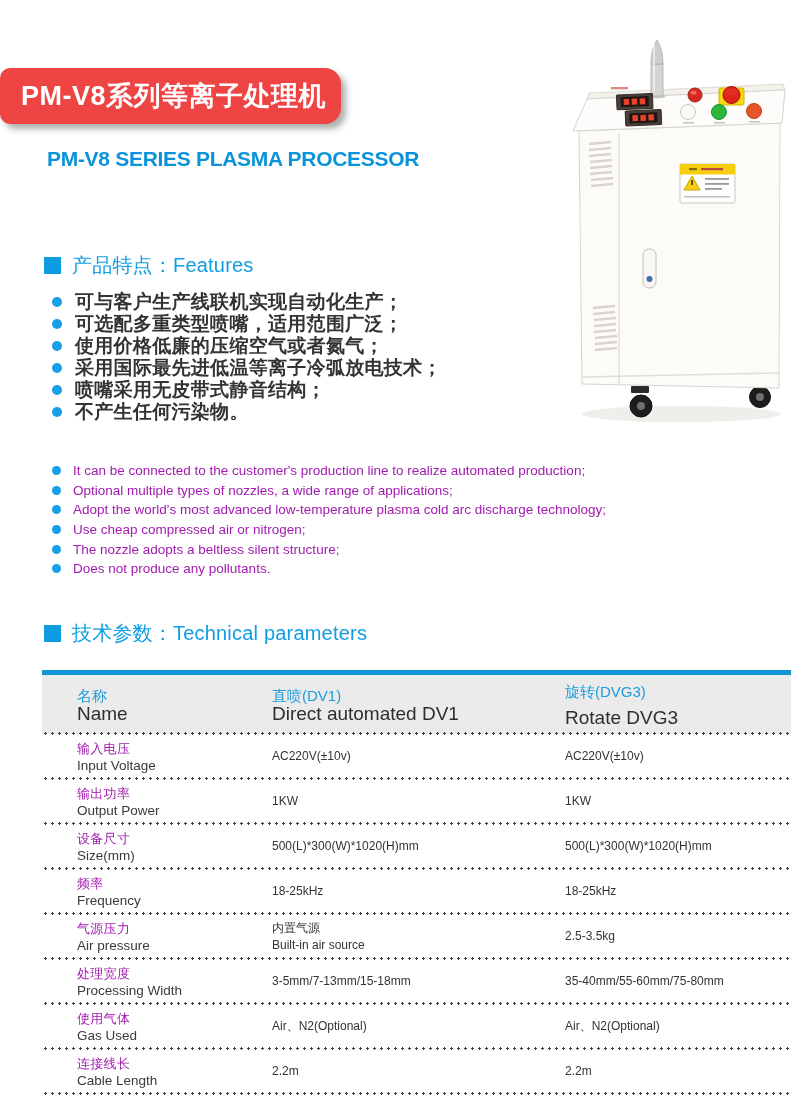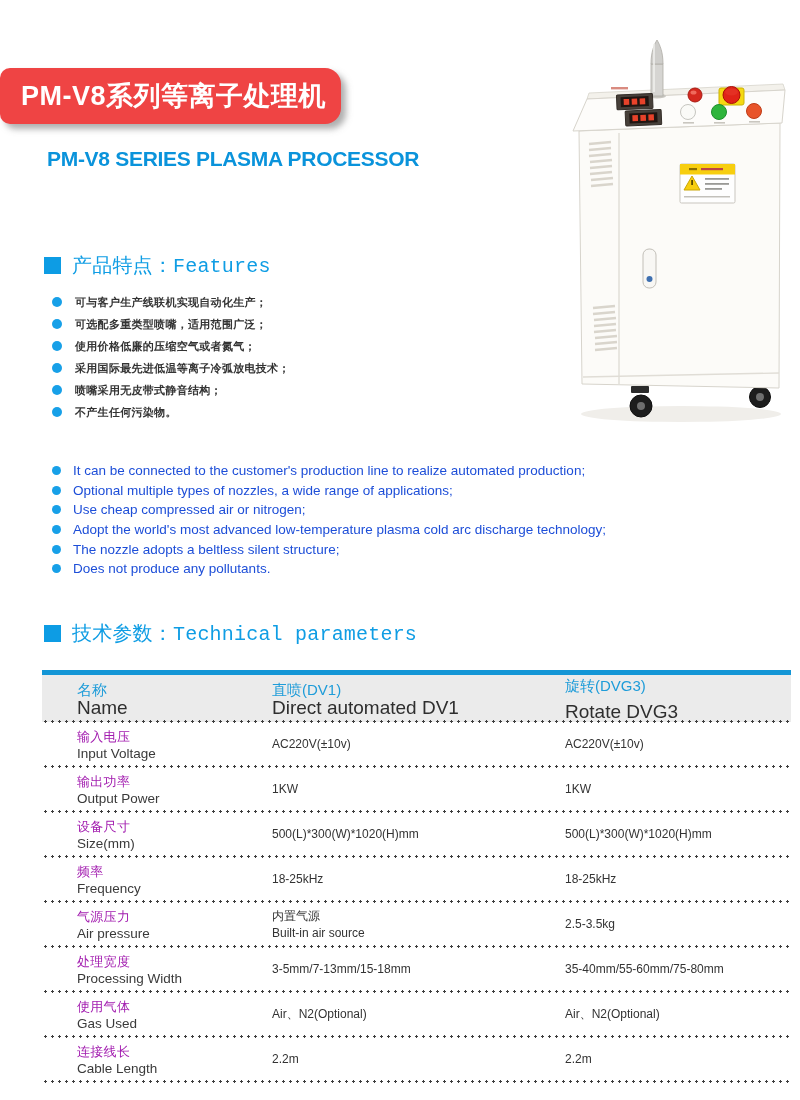--- a/index.html
+++ b/index.html
@@ -18,44 +18,44 @@
     display:flex; align-items:center; justify-content:center;
   }
   .banner-text { color:#fff; font-size:27px; font-weight:700; letter-spacing:.5px; padding-left:6px; }
 
   .subtitle {
     position:absolute; left:47px; top:147px;
     font-size:21px; font-weight:700; color:#0a93db; letter-spacing:-.3px;
   }
 
   
-  .sec-head { position:absolute; left:44px; display:flex; align-items:center;font-family:Liberation Mono, monospace; }
+  .sec-head { position:absolute; left:44px; display:flex; align-items:center; }
   .sec-head .sq { width:17px; height:17px; background:#0d9ce4; margin-right:11px; flex:0 0 auto; }
   .sec-head .txt { font-size:20px; color:#0f9de4; letter-spacing:.2px; }
   #feat-head { top:252px; }
   #tech-head { top:620px; }
 
   
   .blist { position:absolute; left:52px; list-style:none; }
   .blist li { display:flex; align-items:center; }
   .dot { border-radius:50%; background:#17a0e8; flex:0 0 auto; }
   #list-cn { top:291px; }
   #list-cn li { height:22px; }
   #list-cn .dot { width:10px; height:10px; margin-right:13px; }
-  #list-cn .li-txt { font-size:11px; font-weight:700; color:#333; letter-spacing:.3px; }
+  #list-cn .li-txt { font-size:19px; font-weight:700; color:#333; letter-spacing:.3px; }
   #list-en { top:461px; }
   #list-en li { height:19.6px; }
   #list-en .dot { width:9px; height:9px; margin-right:12px; }
-  #list-en .li-txt { font-size:13.5px; color:#1d4ed8; }
+  #list-en .li-txt { font-size:13.5px; color:#a21caf; }
 
   
   .ptable { position:absolute; left:42px; top:670px; width:749px; }
   .bluebar { height:5px; background:#1496d6; }
   .thead {
-    position:relative; height:47px; background:#ebebeb;
+    position:relative; height:59px; background:#ebebeb;
     display:flex; align-items:center;
   }
   .trow { position:relative; height:45px; display:flex; align-items:center; }
   .thead::after, .trow::after {
     content:""; position:absolute; left:0; right:2px; bottom:-1px; height:3px;
     background-image:radial-gradient(circle,#3d3d3d 1.1px,rgba(0,0,0,0) 1.35px);
     background-size:7px 3px; background-repeat:repeat-x; background-position:0 50%;
   }
   .c { display:flex; flex-direction:column; justify-content:center; }
   .c1 { width:230px; padding-left:35px; }
@@ -213,25 +213,25 @@
   <li>
       <span class="dot"></span>
       <span class="li-txt">It can be connected to the customer's production line to realize automated production;</span>
     </li>
   <li>
       <span class="dot"></span>
       <span class="li-txt">Optional multiple types of nozzles, a wide range of applications;</span>
     </li>
   <li>
       <span class="dot"></span>
+      <span class="li-txt">Adopt the world's most advanced low-temperature plasma cold arc discharge technology;</span>
+    </li>
+  <li>
+      <span class="dot"></span>
       <span class="li-txt">Use cheap compressed air or nitrogen;</span>
-    </li>
-  <li>
-      <span class="dot"></span>
-      <span class="li-txt">Adopt the world's most advanced low-temperature plasma cold arc discharge technology;</span>
     </li>
   <li>
       <span class="dot"></span>
       <span class="li-txt">The nozzle adopts a beltless silent structure;</span>
     </li>
   <li>
       <span class="dot"></span>
       <span class="li-txt">Does not produce any pollutants.</span>
     </li>
 </ul>

